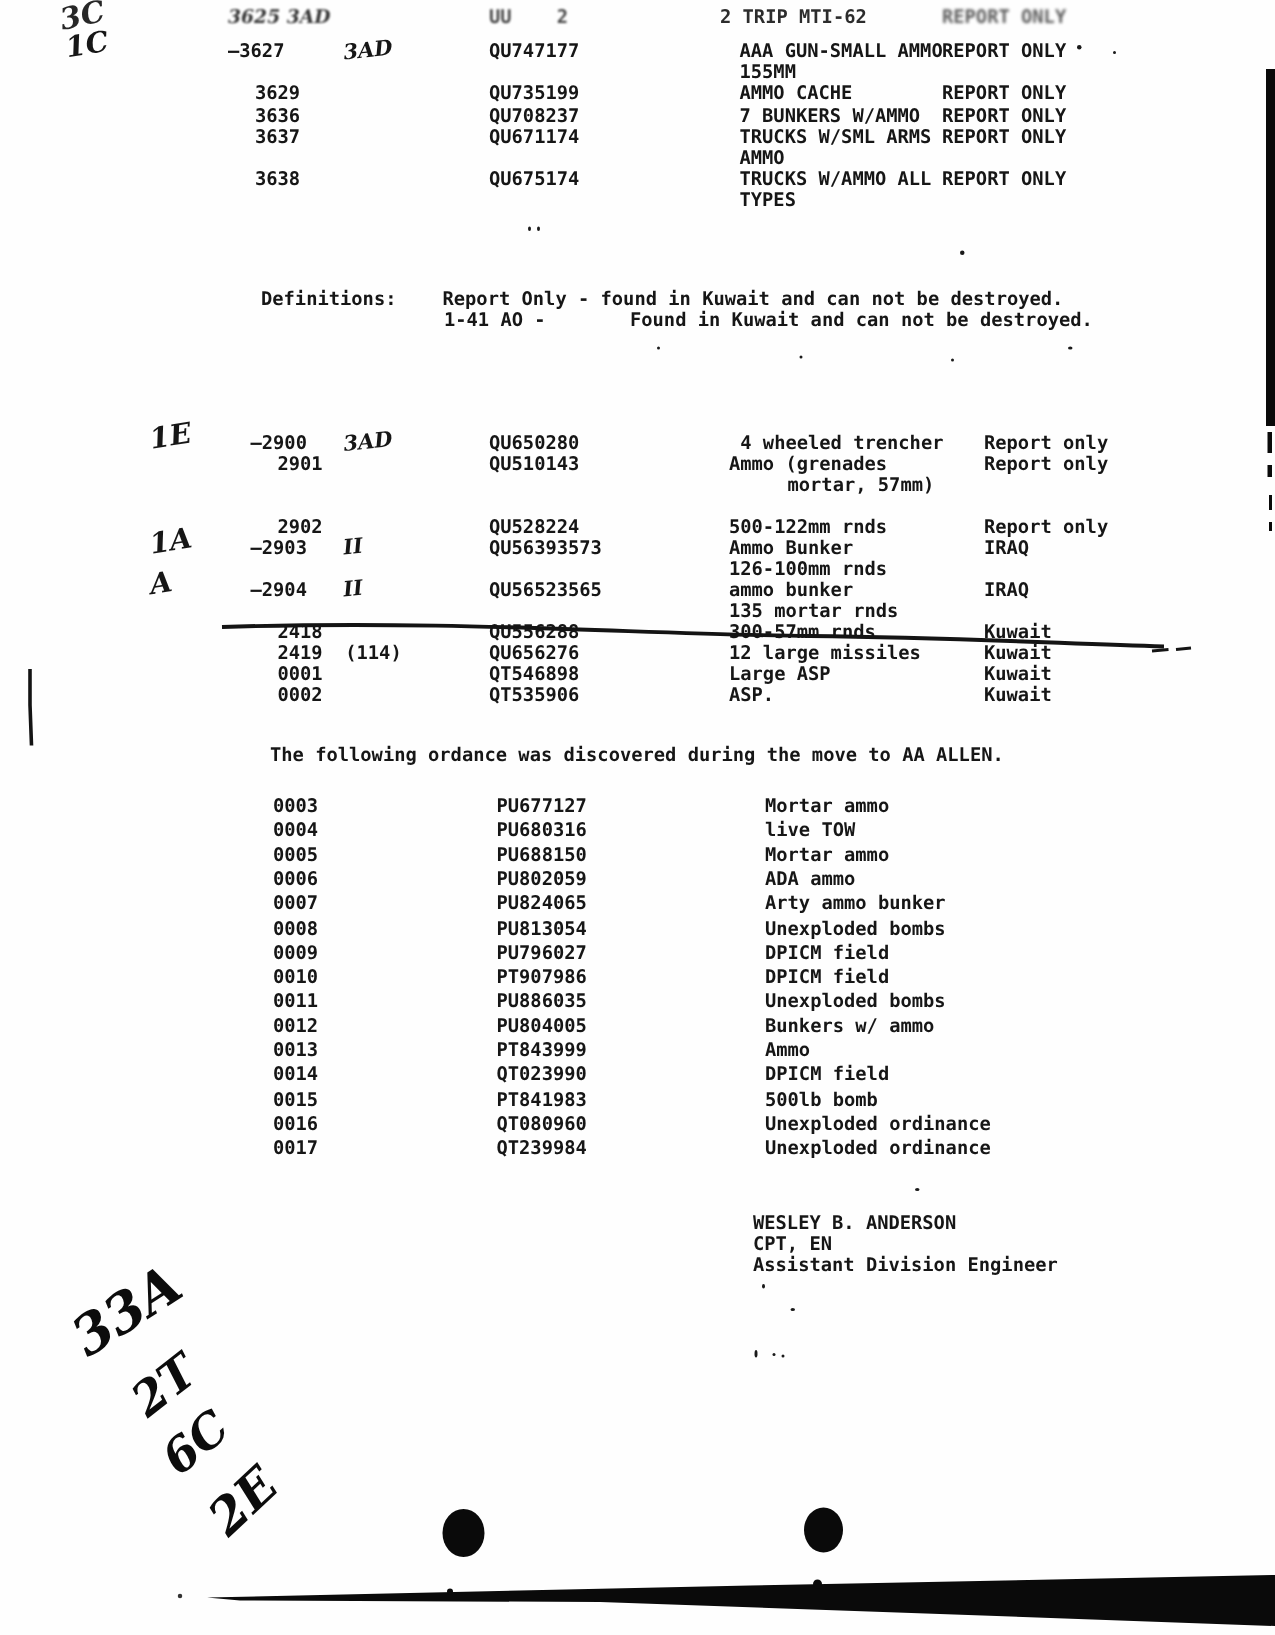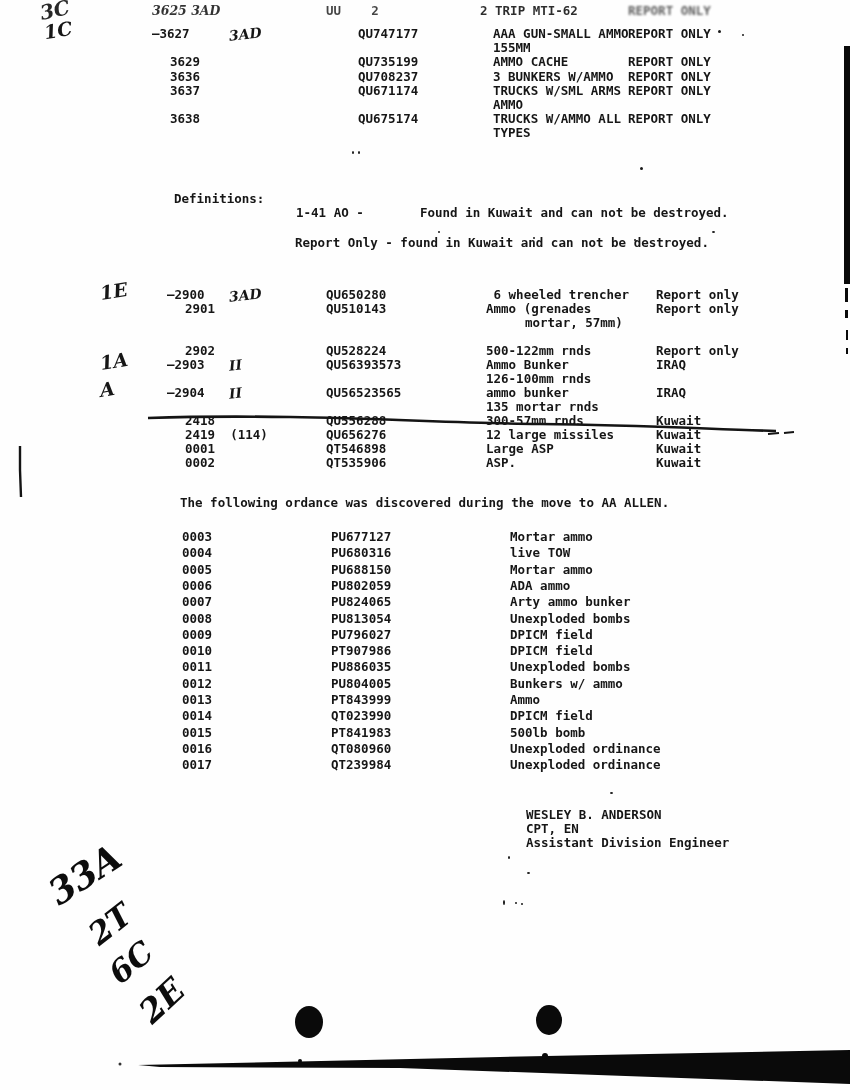--- a/index.html
+++ b/index.html
@@ -7,21 +7,21 @@
         font-family:"DejaVu Sans Mono",monospace;font-size:12.5px;font-weight:bold;
         color:#161616;line-height:13px;}
   .cell{position:absolute;white-space:pre;}
   
   .table{position:absolute;left:0;width:850px;}
   .row{position:absolute;left:0;width:850px;}
   .t-top{top:27px;}
   .t-mid{top:288px;}
   .t-low{top:530px;}
   .t-top .c-item{left:170px;} .t-top .row.dashed .c-item{left:152px;}
-  .t-top .c-grid{left:326px;margin-left:32px;} .t-top .c-desc{left:493px;} .t-top .c-status{left:628px;}
+  .t-top .c-grid{left:326px;} .t-top .c-desc{left:493px;} .t-top .c-status{left:628px;}
   .t-top .c-margin{left:44px;}
   .t-mid .c-item{left:185px;} .t-mid .row.dashed .c-item{left:167px;}
   .t-mid .c-grid{left:326px;} .t-mid .c-desc{left:486px;} .t-mid .c-status{left:656px;}
   .t-mid .c-margin{left:100px;}
   .t-low .c-item{left:182px;} .t-low .c-grid{left:331px;} .t-low .c-desc{left:510px;}
   
   .hw{font-family:"DejaVu Serif",serif;font-style:italic;font-weight:bold;color:#101010;}
   .c-margin{font-family:"DejaVu Serif",serif;font-style:italic;font-weight:bold;
             font-size:19px;transform:rotate(-9deg);top:-3px;}
   .c-item_hw{left:229px;font-family:"DejaVu Serif",serif;font-style:italic;font-weight:bold;
@@ -36,25 +36,25 @@
   .cut-row{position:absolute;left:0;top:0;width:850px;height:22px;overflow:hidden;}
   .cut-row .cell{top:4px;}
   .cut-m{left:40px;top:-2px;font-size:20px;transform:rotate(-12deg);opacity:.9;}
   .cut-item{left:152px;filter:blur(.6px);opacity:.85;}
   .cut-grid{left:326px;filter:blur(.7px);opacity:.8;}
   .cut-desc{left:480px;filter:blur(.4px);opacity:.9;text-align:center;}
   .cut-status{left:628px;filter:blur(1.2px);opacity:.7;}
   
   .defs{position:absolute;left:0;top:192px;width:850px;}
   .defs-label{left:174px;top:0;}
-  .defs-line1{left:295px;top:0;margin-top:44px;}
+  .defs-line1{left:295px;top:0;}
   .defs-term2{left:296px;top:14px;}
   .defs-def2{left:396px;top:14px;margin-left:24px;}
   .para{position:absolute;left:180px;top:496px;white-space:pre;}
-  .sig{position:absolute;left:526px;top:808px;}
+  .sig{position:absolute;left:502px;top:808px;}
   .sig div{height:14px;white-space:pre;}
   .artifacts{position:absolute;left:0;top:0;pointer-events:none;}
   .speck{position:absolute;background:#1a1a1a;border-radius:50%;}
 </style>
 </head>
 <body>
 
 <div class="page">
 
   <div class="cut-row">
@@ -77,21 +77,21 @@
       </div>
       <div class="row" style="top: 28.4px;">
         <span class="cell c-item">3629</span>
         <span class="cell c-grid">QU735199</span>
         <span class="cell c-desc">AMMO CACHE</span>
         <span class="cell c-status">REPORT ONLY</span>
       </div>
       <div class="row" style="top: 42.6px;">
         <span class="cell c-item">3636</span>
         <span class="cell c-grid">QU708237</span>
-        <span class="cell c-desc">3 BUNKERS W/AMMO</span>
+        <span class="cell c-desc">7 BUNKERS W/AMMO</span>
         <span class="cell c-status">REPORT ONLY</span>
       </div>
       <div class="row" style="top: 56.8px;">
         <span class="cell c-item">3637</span>
         <span class="cell c-grid">QU671174</span>
         <span class="cell c-desc">TRUCKS W/SML ARMS</span>
         <span class="cell c-status">REPORT ONLY</span>
         <span class="cell c-desc" style="top: 14.2px;">AMMO</span>
       </div>
       <div class="row" style="top: 85.2px;">
@@ -109,21 +109,21 @@
     <span class="cell defs-term2">1-41 AO -</span>
     <span class="cell defs-def2">Found in Kuwait and can not be destroyed.</span>
   </div>
 
   <div class="table t-mid">
       <div class="row dashed" style="top: 0px;">
         <span class="cell c-margin">1E</span>
         <span class="cell c-item">—2900</span>
         <span class="cell c-item_hw">3AD</span>
         <span class="cell c-grid">QU650280</span>
-        <span class="cell c-desc"> 6 wheeled trencher</span>
+        <span class="cell c-desc"> 4 wheeled trencher</span>
         <span class="cell c-status">Report only</span>
       </div>
       <div class="row" style="top: 14px;">
         <span class="cell c-item">2901</span>
         <span class="cell c-grid">QU510143</span>
         <span class="cell c-desc">Ammo (grenades</span>
         <span class="cell c-status">Report only</span>
         <span class="cell c-desc" style="top: 14px; margin-left: 39px;">mortar, 57mm)</span>
       </div>
       <div class="row" style="top: 56px;">

